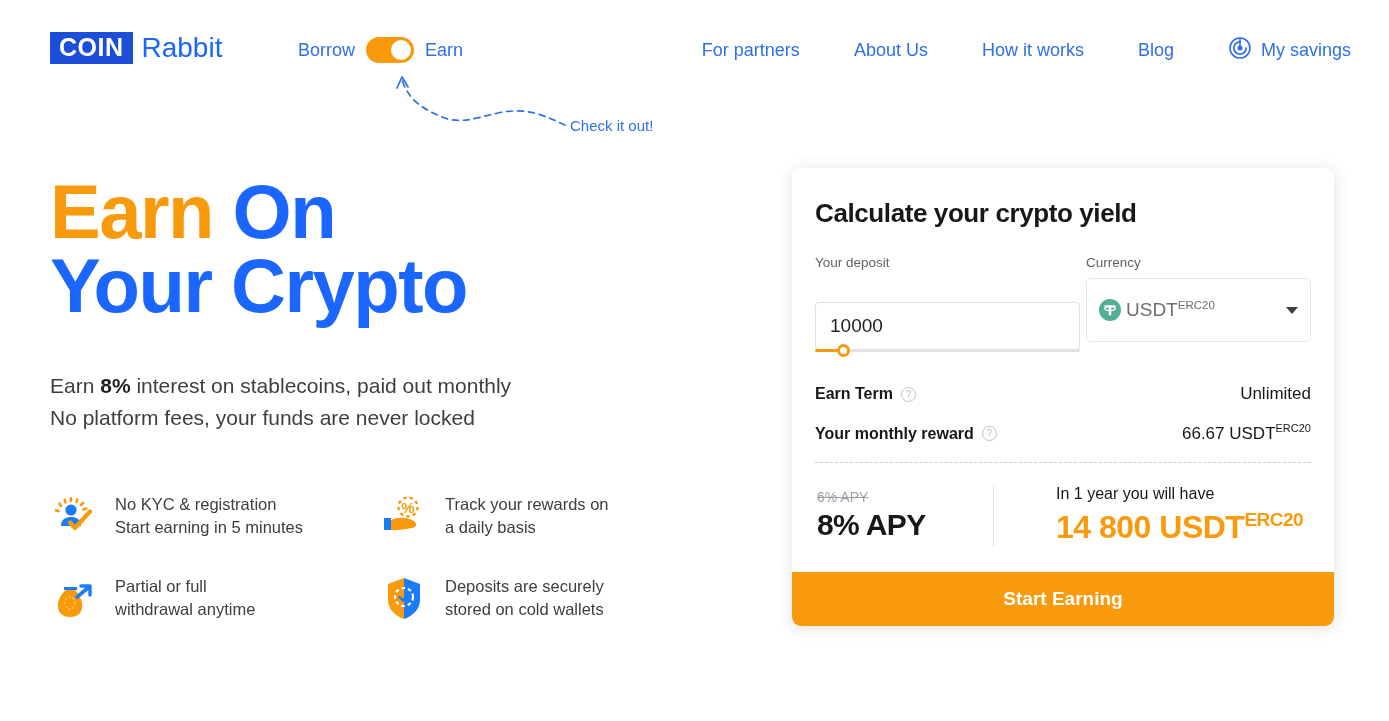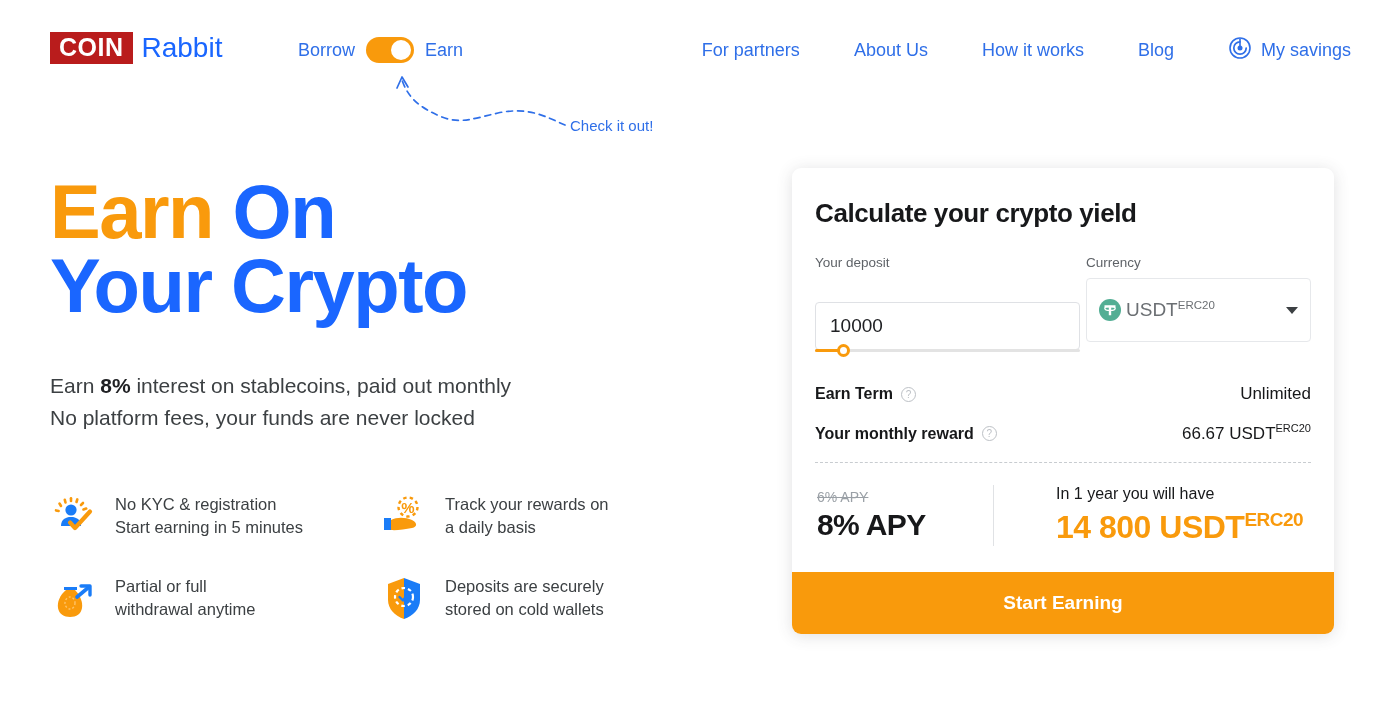--- a/index.html
+++ b/index.html
@@ -10,21 +10,21 @@
     overflow: hidden;
   }
   .page { position: relative; width: 1389px; height: 721px; }
 
   
   .header {
     position: absolute; top: 0; left: 0; width: 1389px; height: 98px;
   }
   .logo { position: absolute; left: 50px; top: 32px; display: flex; align-items: center; }
   .logo-badge {
-    background: #b91c1c; color: #ffffff; font-weight: bold;
+    background: #1d4ed8; color: #ffffff; font-weight: bold;
     font-size: 25px; letter-spacing: 0.5px; padding: 3px 9px 4px 9px;
     line-height: 1;
   }
   .logo-word {
     color: #1a66ff; font-size: 28px; font-weight: 400;
     margin-left: 9px; line-height: 1;
   }
 
   .toggle-group {
     position: absolute; left: 298px; top: 37px;
@@ -138,21 +138,21 @@
   .sum-left { width: 178px; padding-left: 2px; }
   .old-apy { font-size: 14px; color: #9aa0a6; text-decoration: line-through; margin-bottom: 3px; }
   .new-apy { font-size: 30px; font-weight: bold; color: #17181a; letter-spacing: -0.6px; }
   .vline { width: 1px; align-self: stretch; background: #e0e2e5; margin-right: 24px; }
   .sum-right { flex: 1; margin-left: 38px; }
   .sum-cap { font-size: 16px; color: #17181a; margin-bottom: 6px; }
   .sum-big { font-size: 32px; font-weight: bold; color: #f99a0c; letter-spacing: -0.5px; white-space: nowrap; }
   .sum-big sup { font-size: 19px; }
 
   .cta {
-    display: block; width: 100%; height: 62px; border: none;
+    display: block; width: 100%; height: 54px; border: none;
     background: #f99a0c; color: #ffffff; font-size: 19px; font-weight: bold;
     cursor: pointer; font-family: "Liberation Sans", sans-serif;
   }
 </style>
 </head>
 <body>
 
 <div class="page">
 
   <div class="header">

